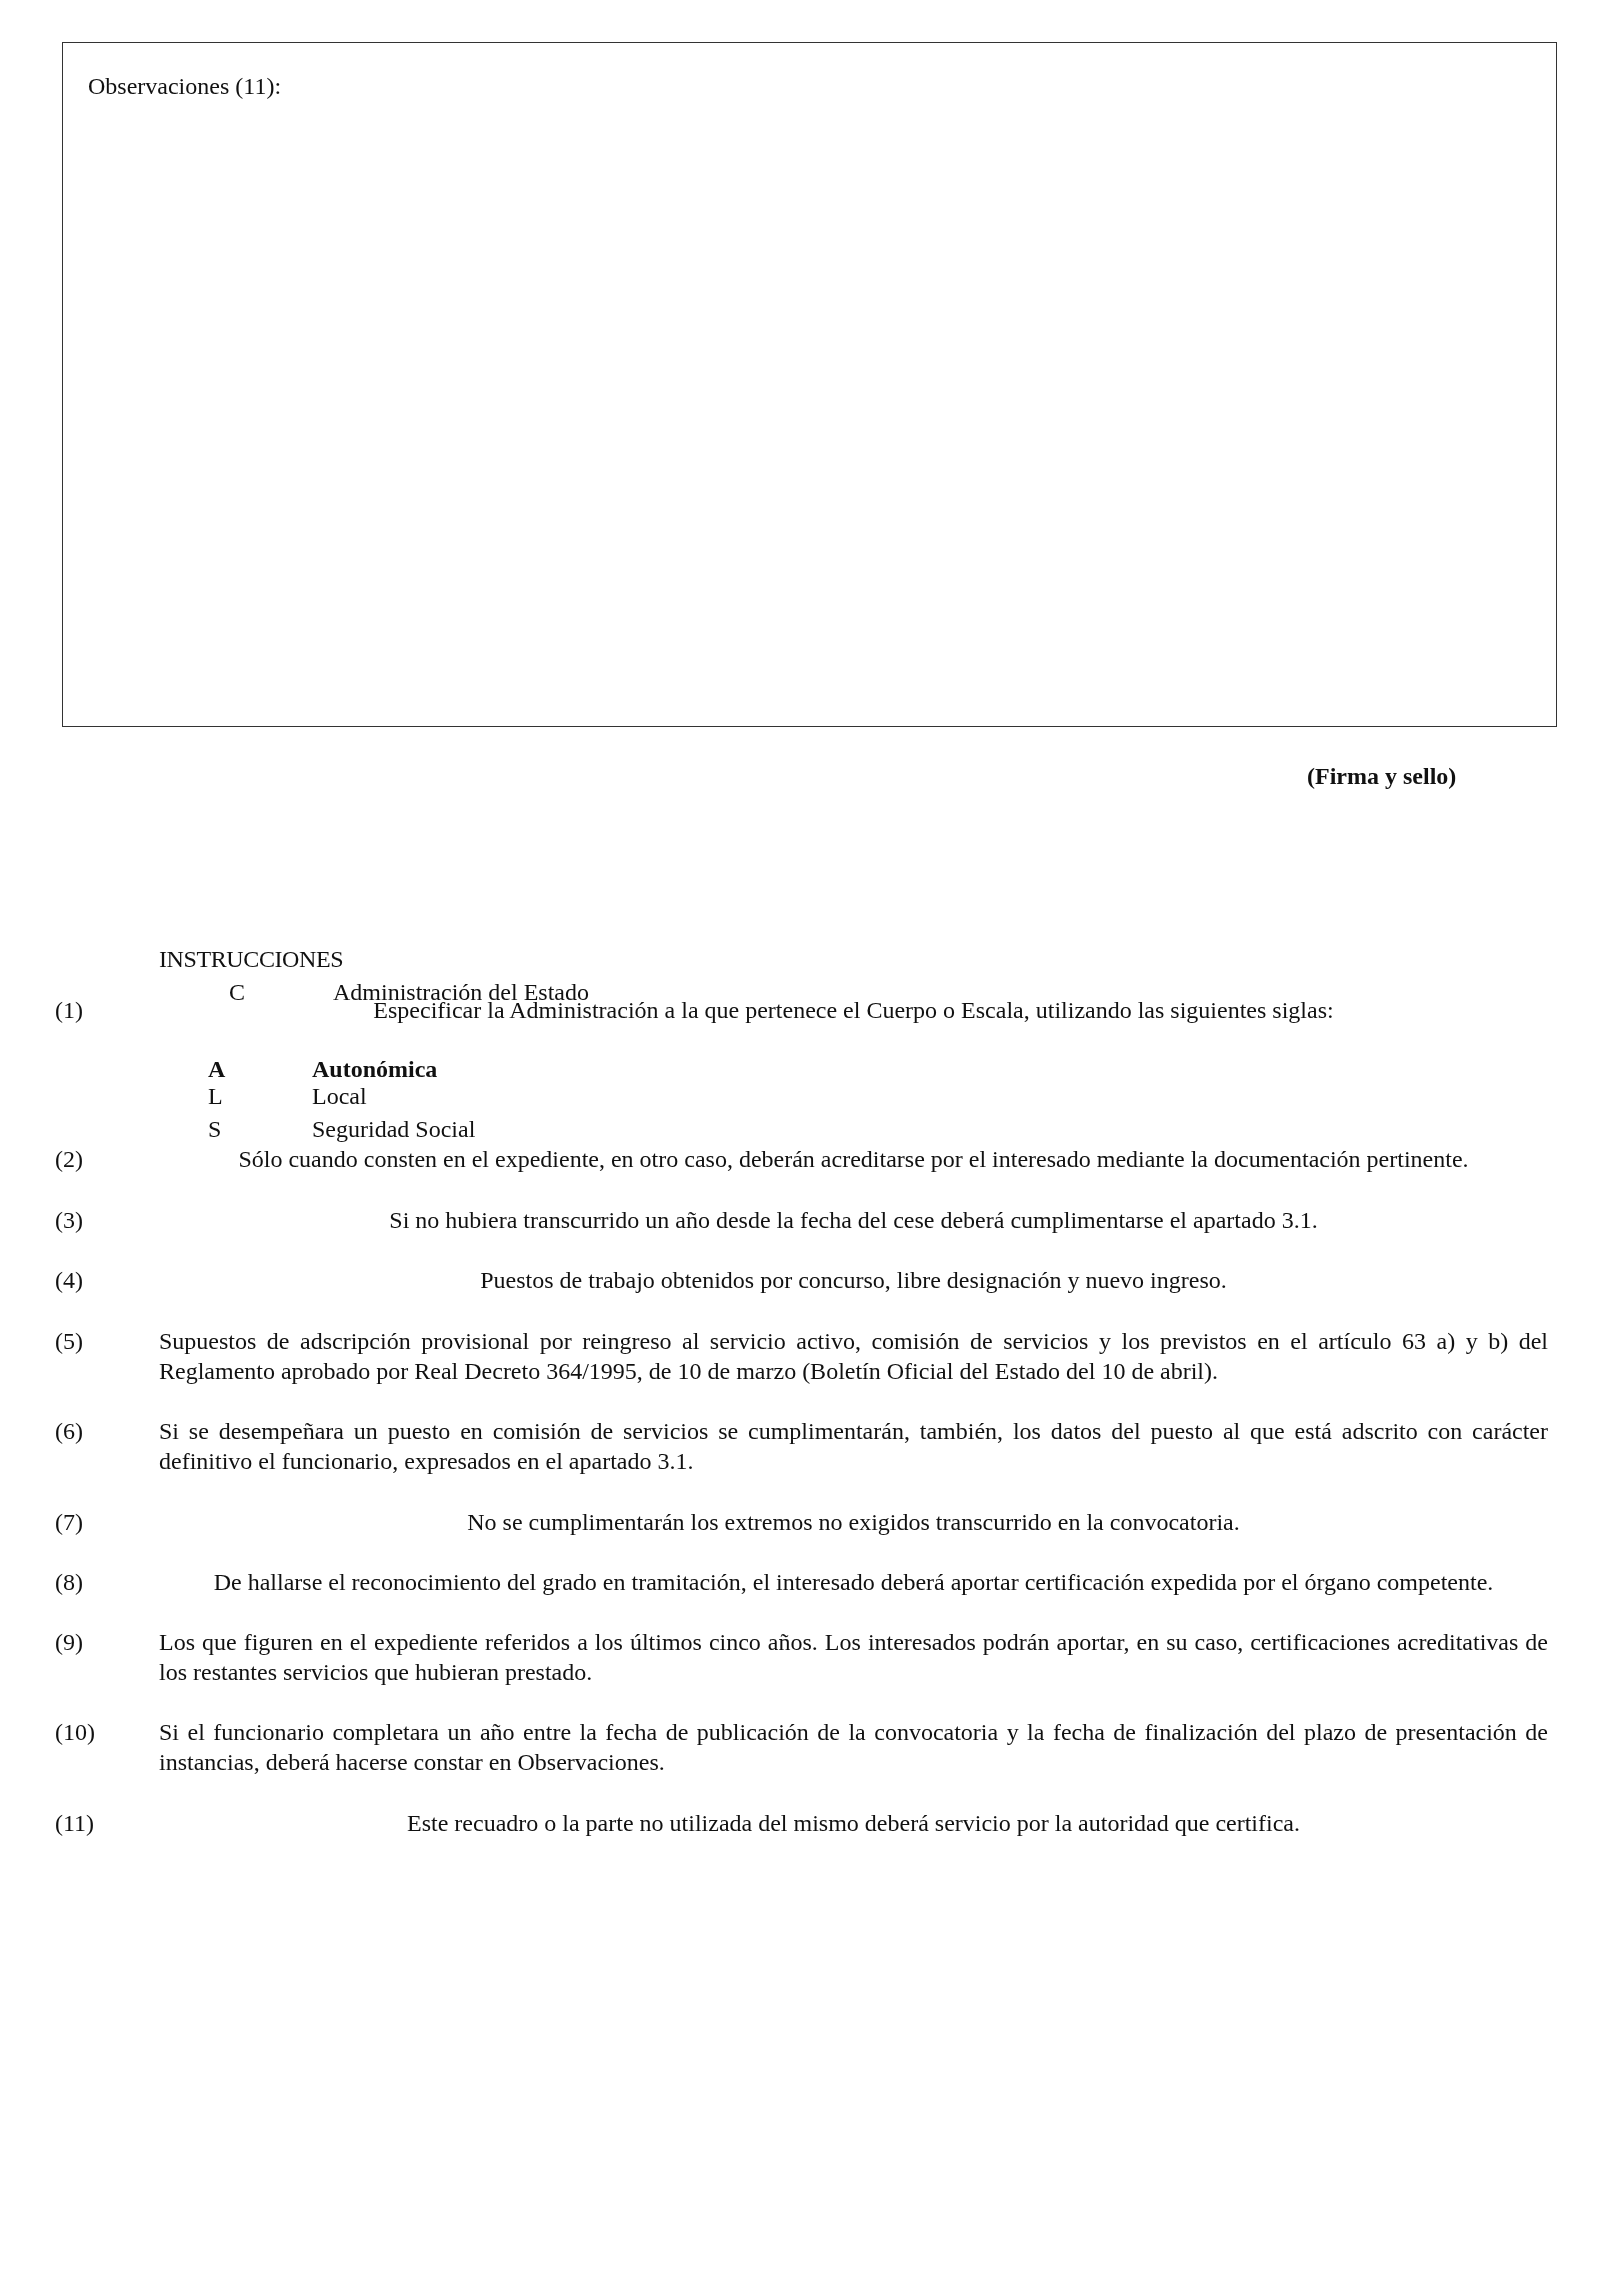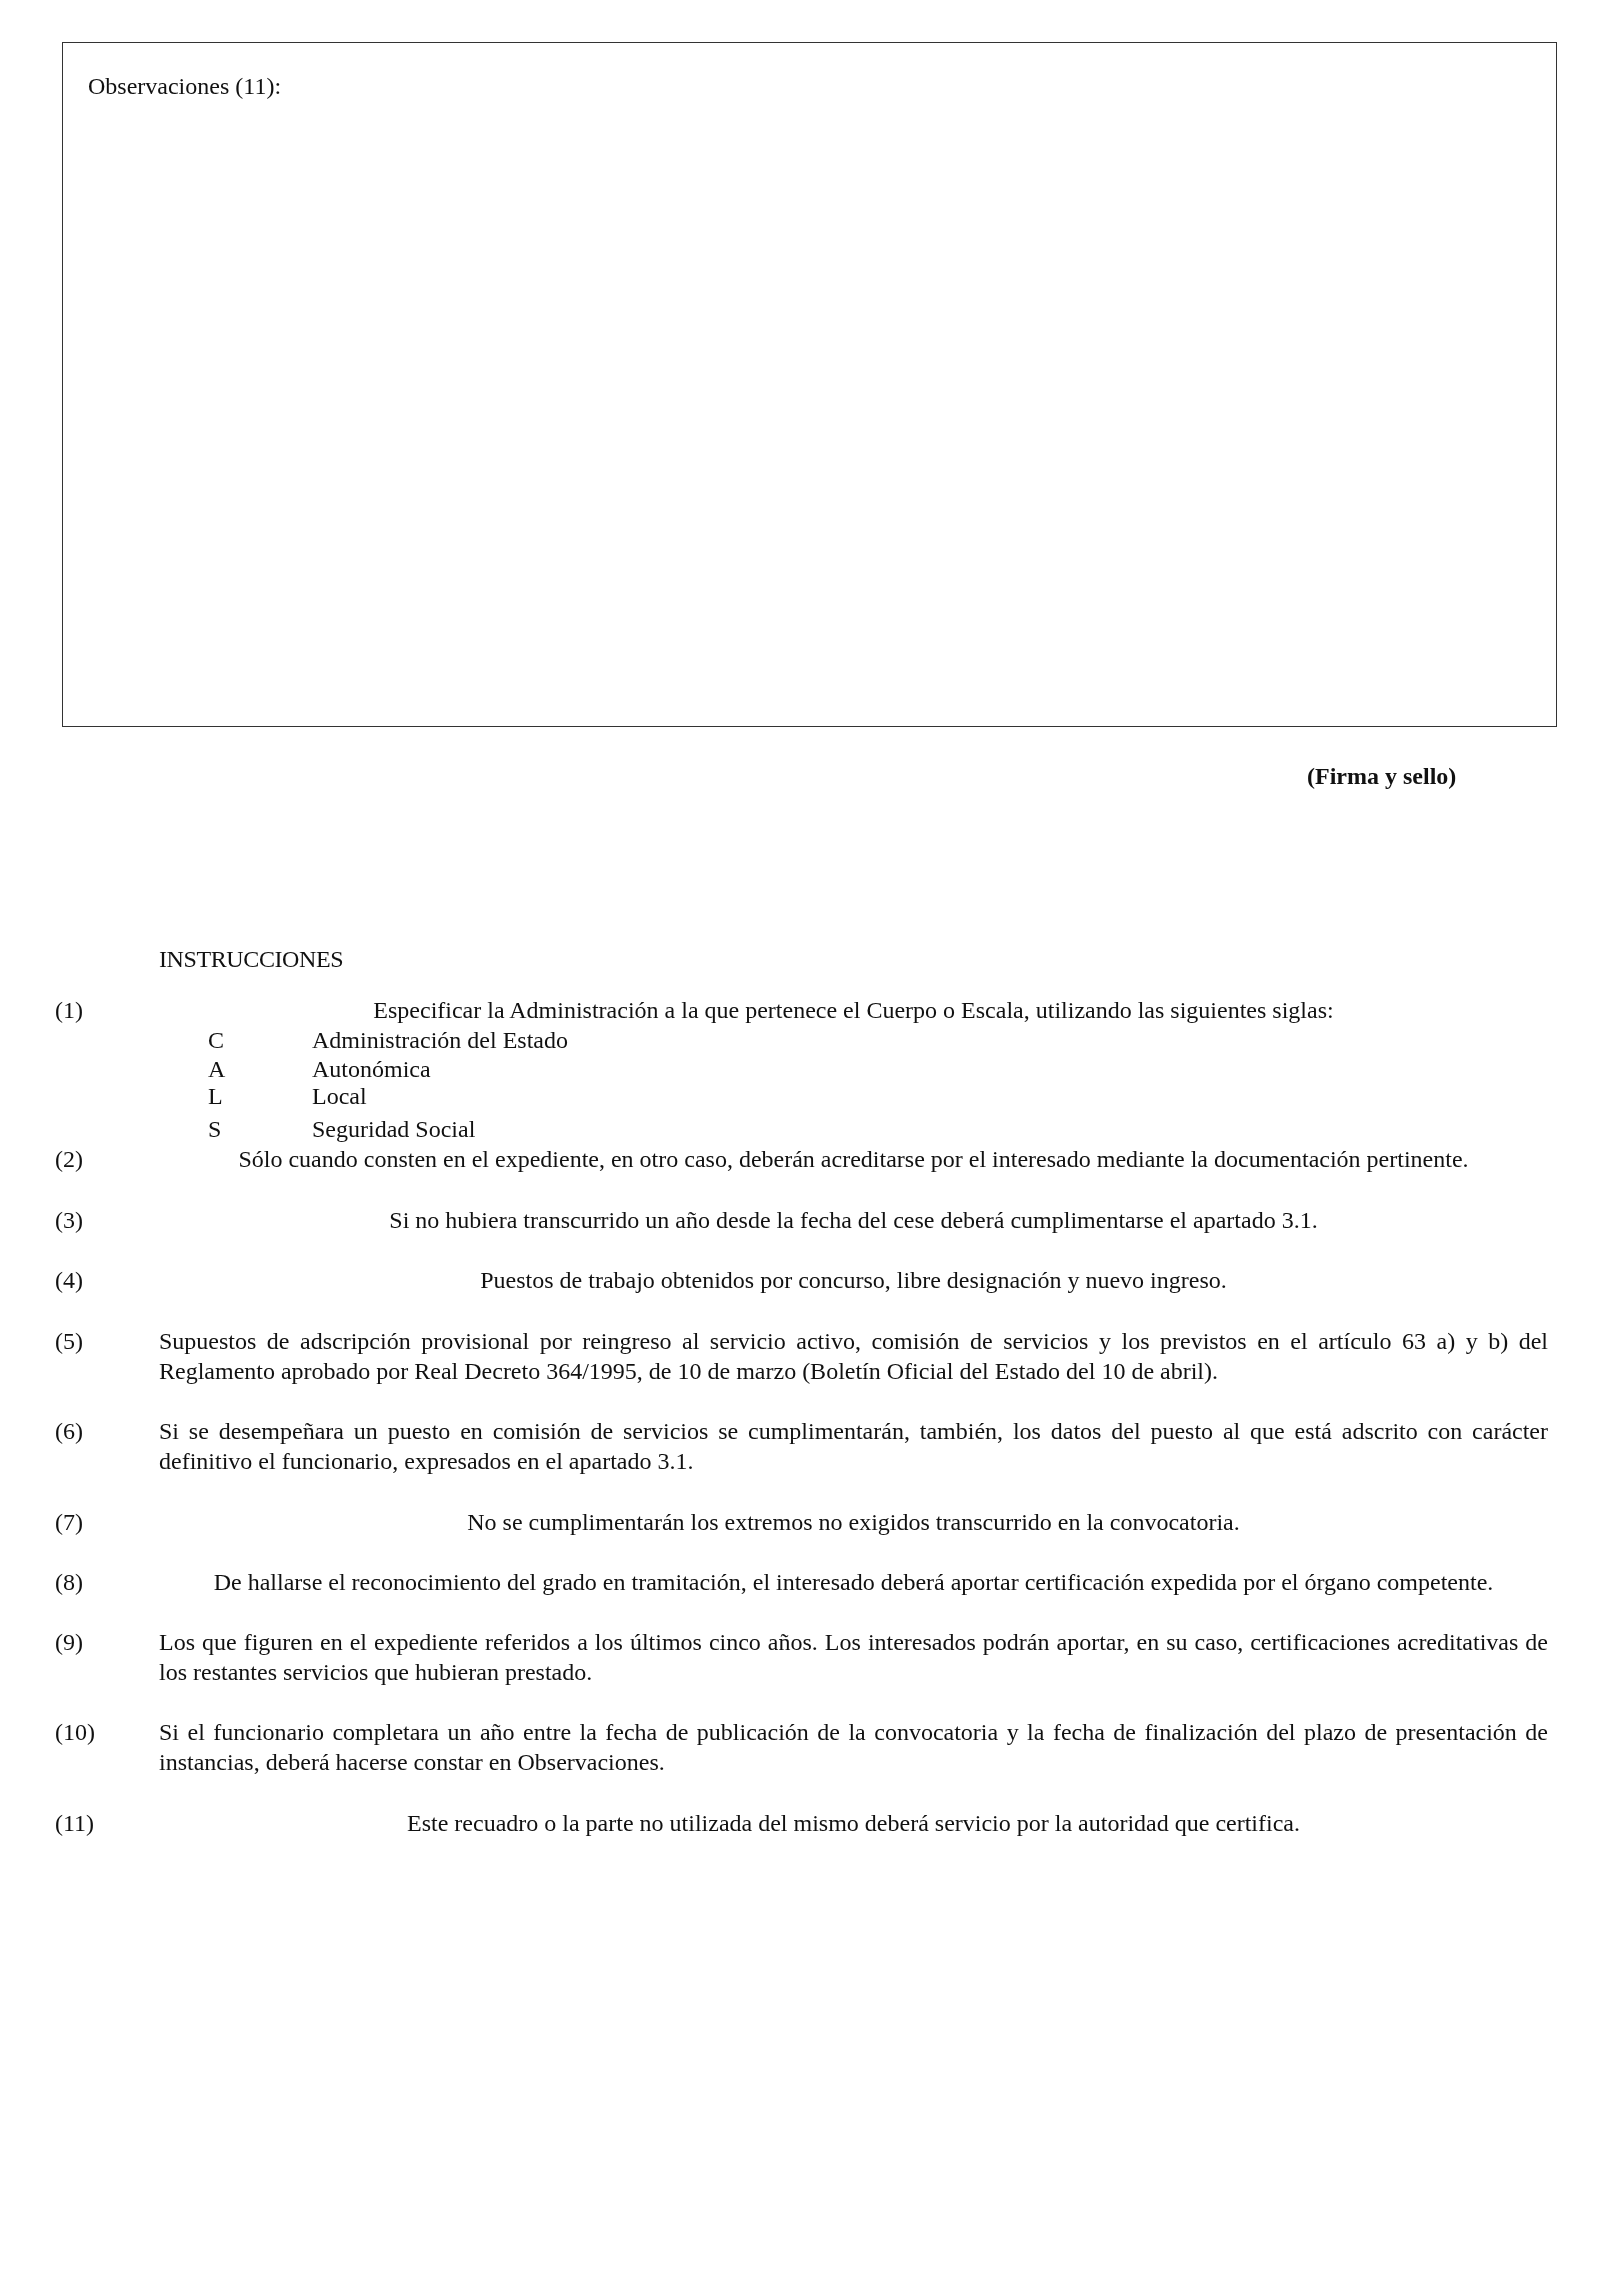--- a/index.html
+++ b/index.html
@@ -89,24 +89,24 @@
 </div>
 
 <div class="signature">(Firma y sello)</div>
 
 <div class="instr-title">INSTRUCCIONES</div>
 
 <div class="note" style="top:995px;">
   <span class="note-num">(1)</span>
   <span class="note-text nowrap">Especificar la Administración a la que pertenece el Cuerpo o Escala, utilizando las siguientes siglas:</span>
 </div>
-<div class="sigla-row" style="top:1025px;">
+<div class="sigla-row" style="top:977px;margin-left:21px;">
   <span class="sigla-code">C</span><span class="sigla-desc">Administración del Estado</span>
 </div>
-<div class="sigla-row" style="top:1054px;">
+<div class="sigla-row" style="top:1054px;font-weight:bold;">
   <span class="sigla-code">A</span><span class="sigla-desc">Autonómica</span>
 </div>
 <div class="sigla-row" style="top:1056px;margin-top:25px;">
   <span class="sigla-code">L</span><span class="sigla-desc">Local</span>
 </div>
 <div class="sigla-row" style="top:1114px;">
   <span class="sigla-code">S</span><span class="sigla-desc">Seguridad Social</span>
 </div>
 
 <div class="note" style="top:1144px;">

